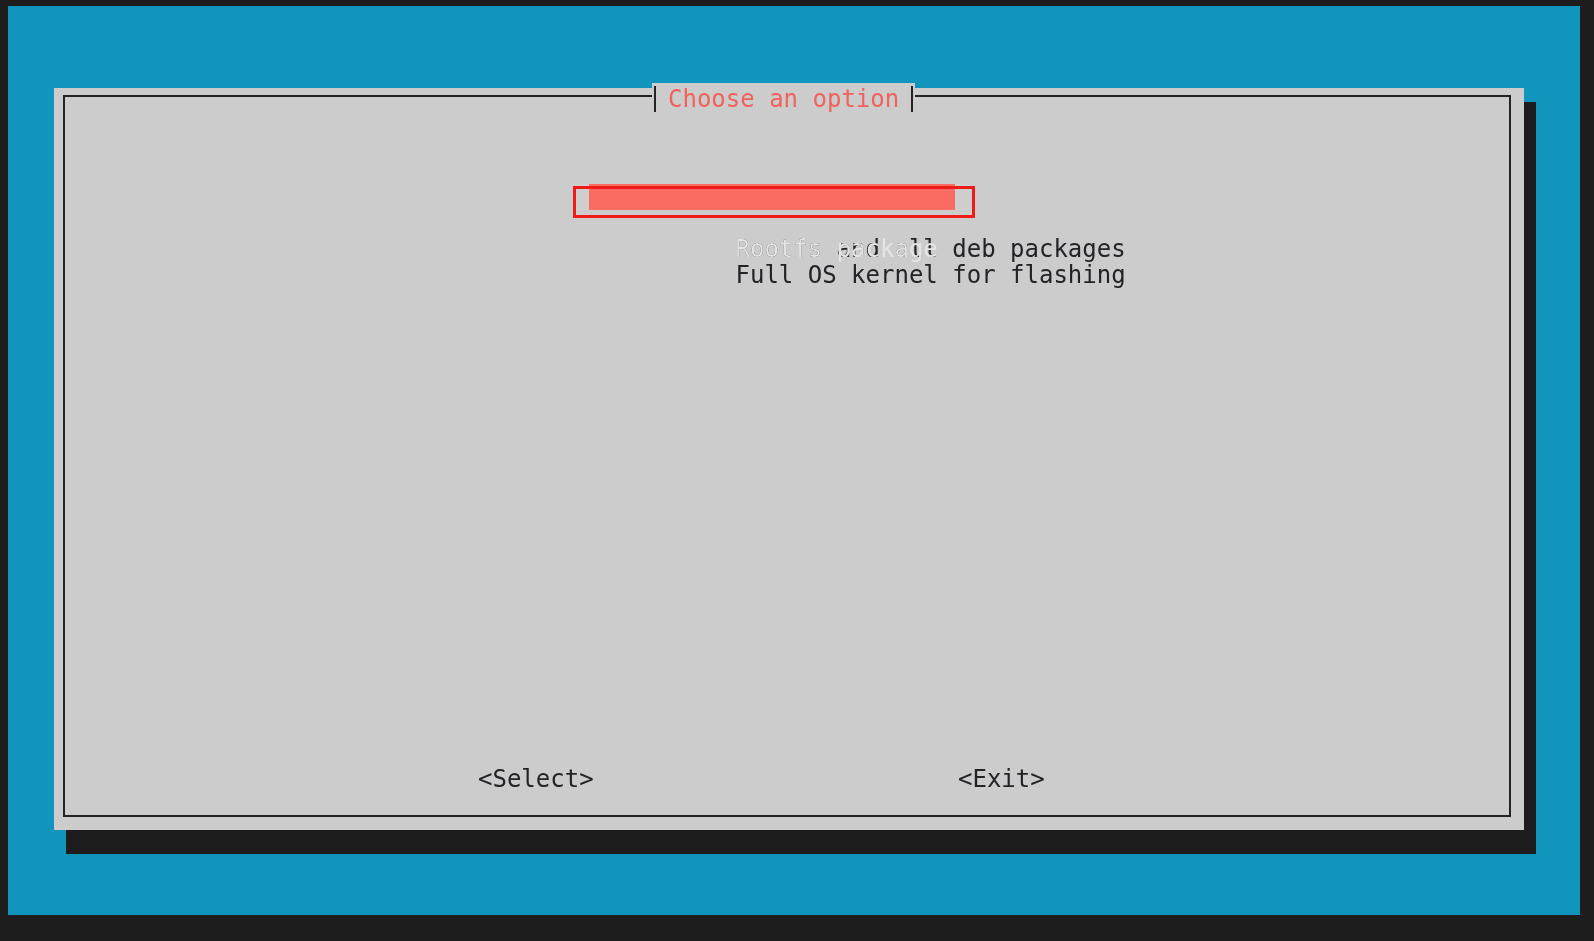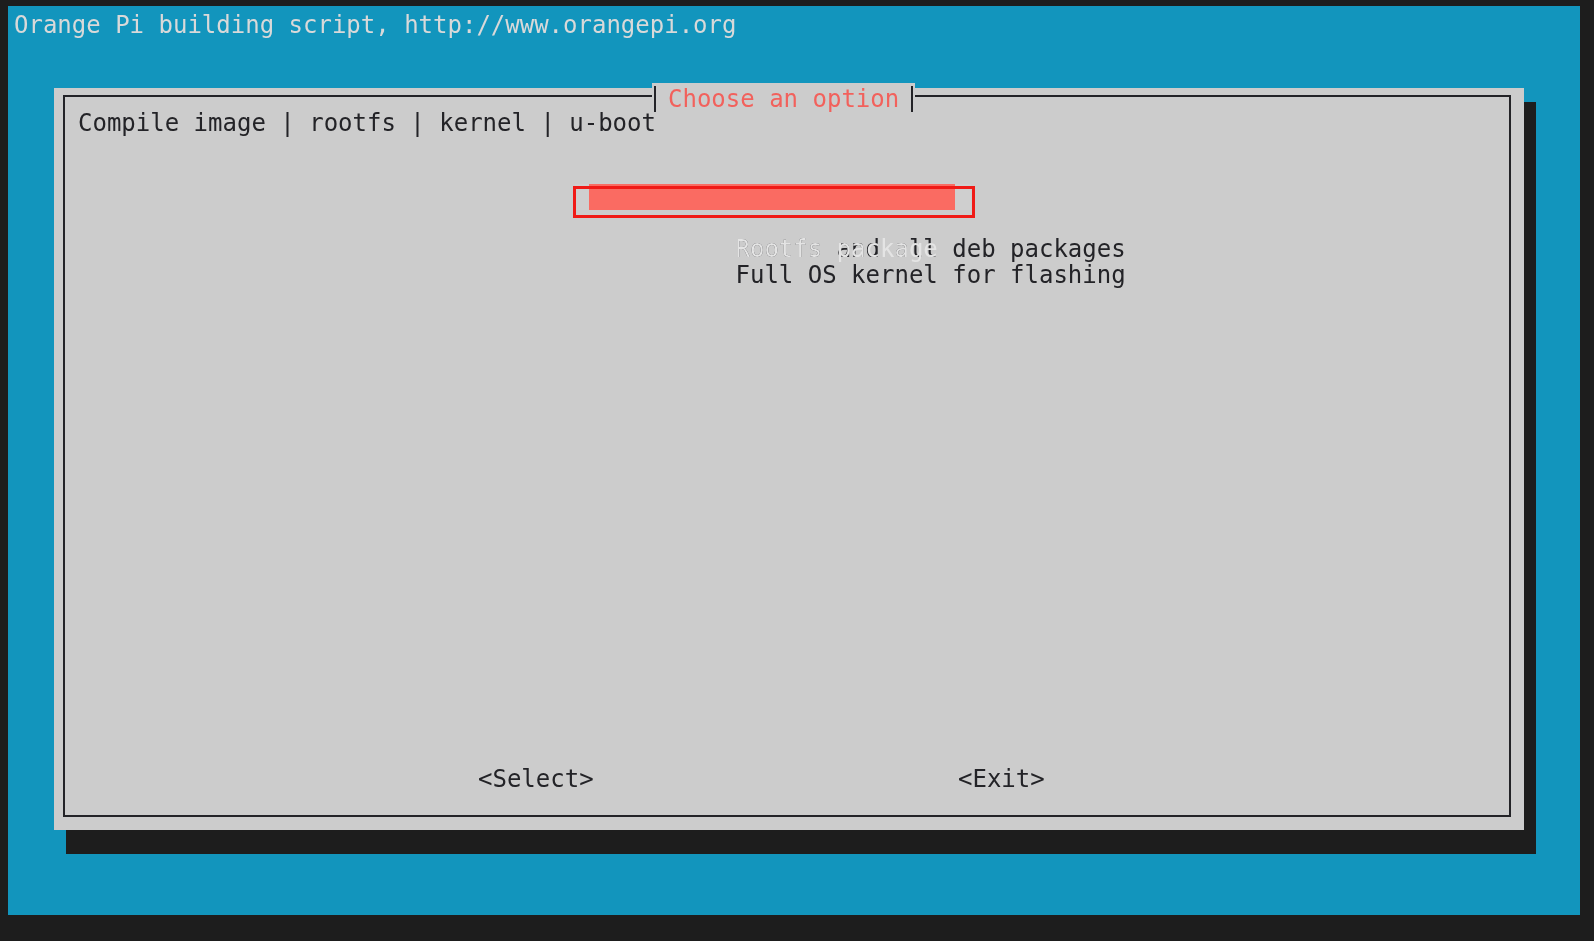--- a/index.html
+++ b/index.html
@@ -186,35 +186,33 @@
   #select-button { left: 424px; top: 0; }
   #exit-button   { left: 904px; top: 0; }
 </style>
 </head>
 <body>
 
 <div id="screen">
 
   <div id="terminal">
 
-    <div id="banner">Orange Pi building script, http://www.orangepi.org</div>
 
     <div id="dialog-shadow"></div>
 
     <div id="dialog">
 
       <div id="dialog-border"></div>
 
       <div id="dialog-title-wrap">
         <span class="title-tick"></span>
         <span id="dialog-title">Choose an option</span>
         <span class="title-tick"></span>
       </div>
 
-      <div id="prompt-line">Compile image | rootfs | kernel | u-boot</div>
 
       <div id="menu">
         <div class="menu-item">
           <span>U-boot package</span>
         </div>
         <div class="menu-item selected">
           <span class="cursor-block"></span>
           <span>Rootfs package</span>
           <span class="edge-block"></span>
         </div>

